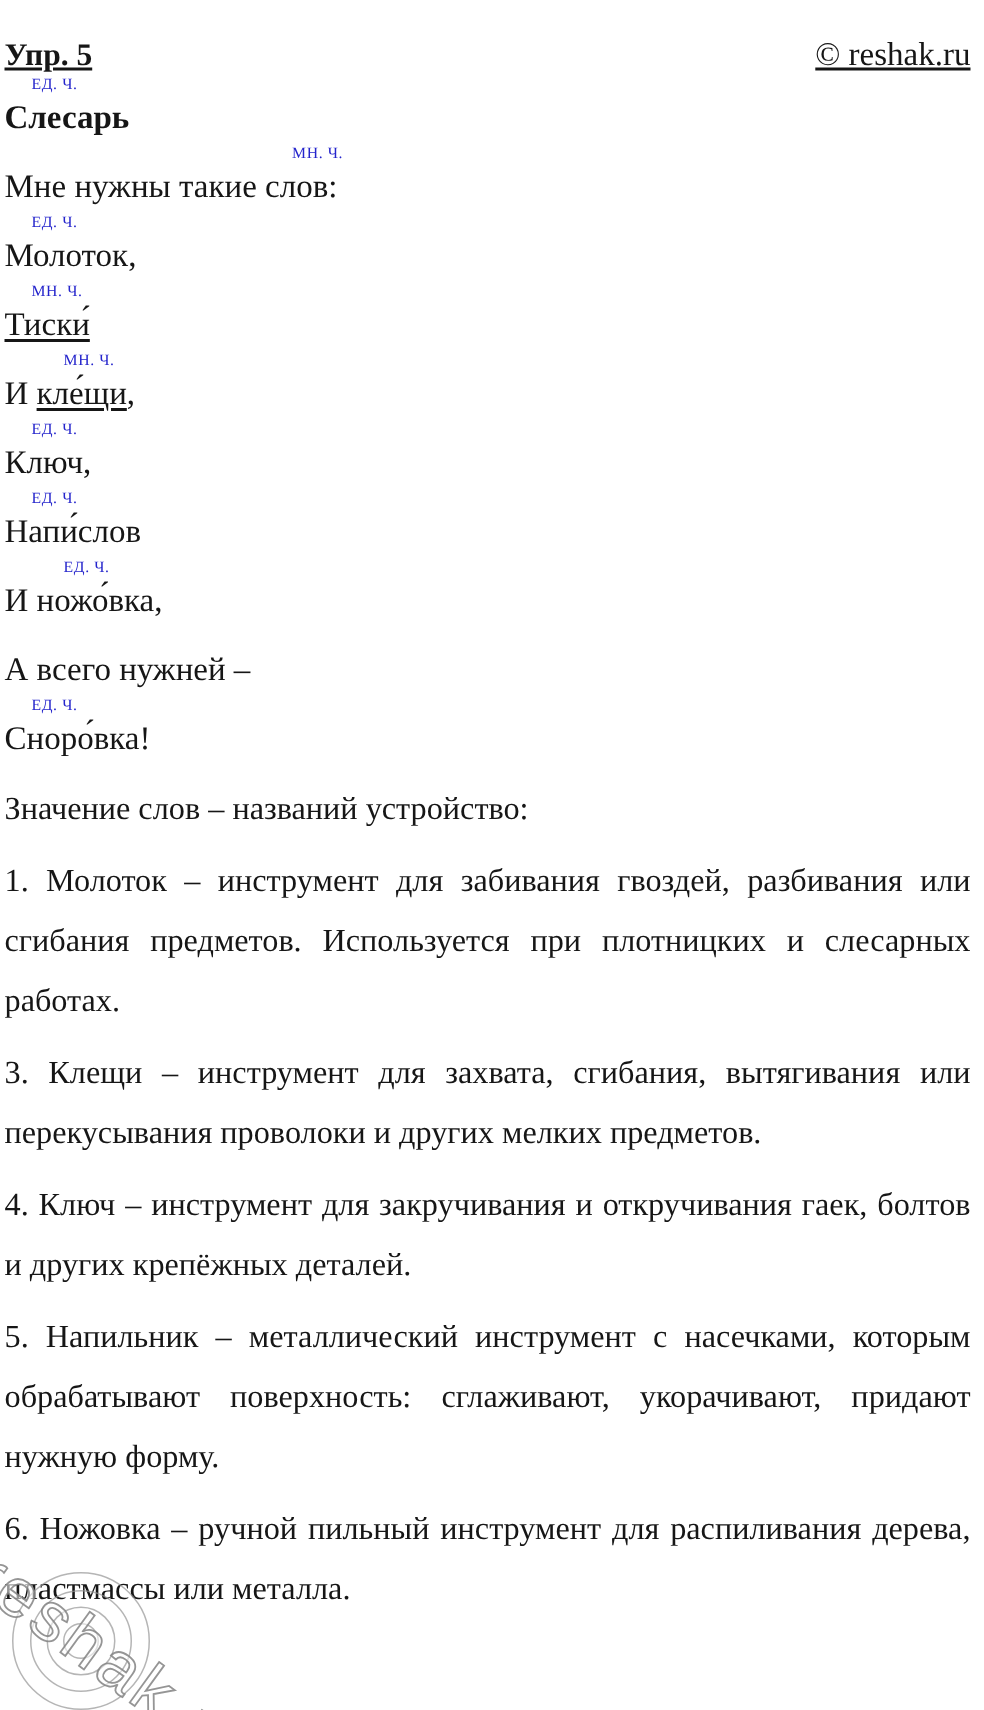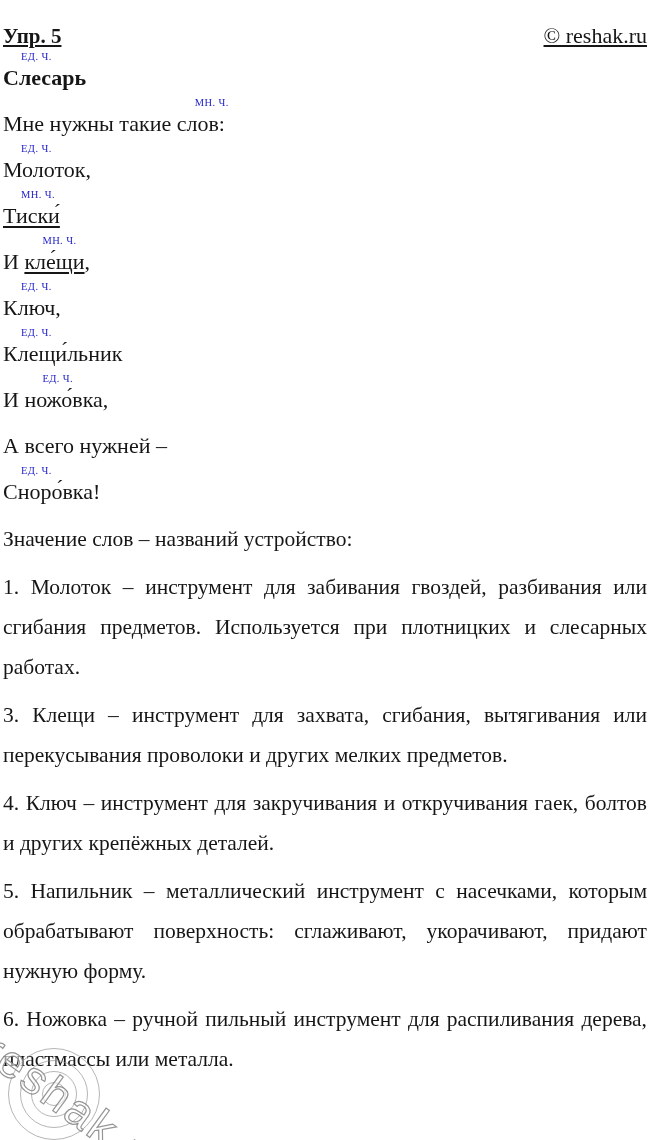--- a/index.html
+++ b/index.html
@@ -107,21 +107,21 @@
     <div class="poem-line"><span>Мне нужны такие </span><span class="w"><span class="anno">МН. Ч.</span><span>слов</span></span><span>:</span></div>
 
     <div class="poem-line"><span class="w"><span class="anno">ЕД. Ч.</span><span>Молоток</span></span><span>,</span></div>
 
     <div class="poem-line"><span class="w"><span class="anno">МН. Ч.</span><span class="u">Тиски́</span></span><span></span></div>
 
     <div class="poem-line"><span>И </span><span class="w"><span class="anno">МН. Ч.</span><span class="u">кле́щи</span></span><span>,</span></div>
 
     <div class="poem-line"><span class="w"><span class="anno">ЕД. Ч.</span><span>Ключ</span></span><span>,</span></div>
 
-    <div class="poem-line"><span class="w"><span class="anno">ЕД. Ч.</span><span>Клещи́льник</span></span><span></span></div>
+    <div class="poem-line"><span class="w"><span class="anno">ЕД. Ч.</span><span>Напи́слов</span></span><span></span></div>
 
     <div class="poem-line"><span>И </span><span class="w"><span class="anno">ЕД. Ч.</span><span>ножо́вка</span></span><span>,</span></div>
 
     <div class="poem-line"><span>А всего нужней –</span></div>
 
     <div class="poem-line"><span class="w"><span class="anno">ЕД. Ч.</span><span>Сноро́вка</span></span><span>!</span></div>
 
   </div>
 
   <div class="defs">

